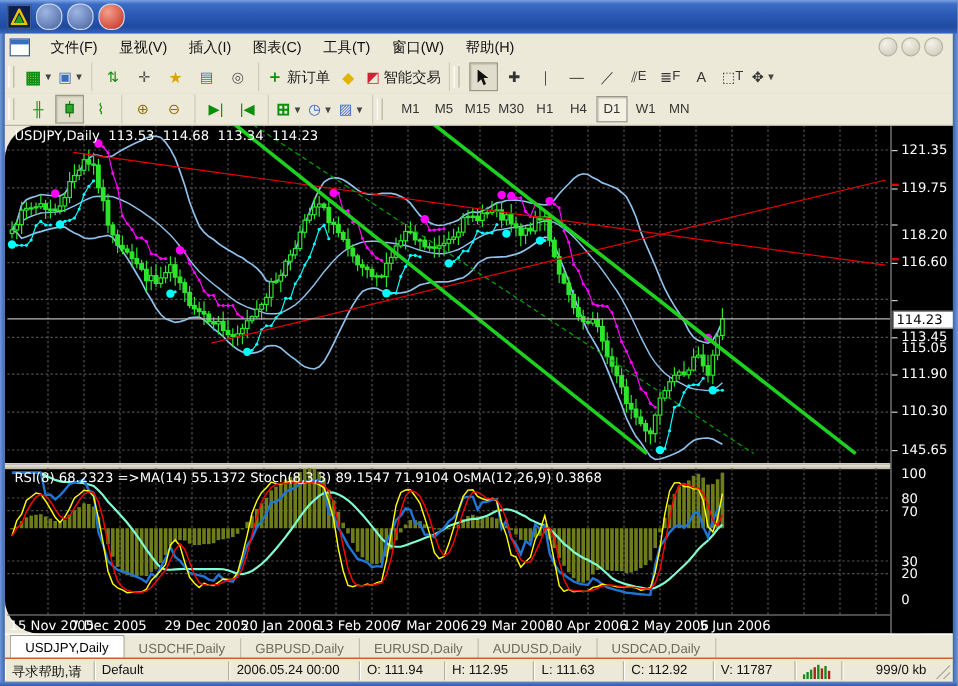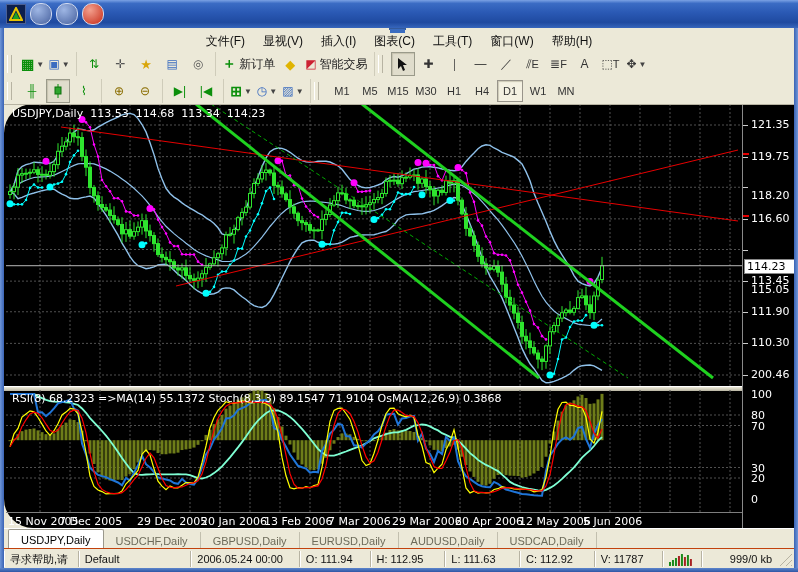--- a/index.html
+++ b/index.html
@@ -15,21 +15,21 @@
     display:flex;align-items:center;z-index:60;}
   #app-icon{width:18px;height:18px;margin:0 4px 0 6px;background:#0d1f4d;border:1px solid #4b5f94;
     display:flex;align-items:center;justify-content:center;}
   #win-title{flex:1;text-align:center;color:#fff;font-weight:bold;font-size:12px;
     text-shadow:1px 1px 1px #123;white-space:nowrap;overflow:hidden;}
   .winbtn{width:20px;height:20px;border-radius:10px;margin-right:4px;border:1px solid #cfd9ef;
     background:radial-gradient(circle at 35% 30%,#9eb6e4,#47619e);}
   .winbtn.close{background:radial-gradient(circle at 35% 30%,#f3a08e,#c62b18);}
   
   #menubar{position:absolute;left:4px;top:28px;width:790px;height:22px;background:#ece9d8;
-    border-bottom:1px solid #d8d4c0;display:flex;align-items:center;z-index:40;flex-direction:column;}
+    border-bottom:1px solid #d8d4c0;display:flex;align-items:center;z-index:40;}
   #chart-win-icon{width:15px;height:13px;margin:0 8px 0 4px;background:#fff;border:1px solid #345a9c;position:relative;}
   #chart-win-icon::before{content:"";position:absolute;left:0;top:0;right:0;height:4px;background:#3a6cc0;}
   .menu-item{padding:3px 9px;font-size:12px;color:#111;cursor:default;}
   .mdi-btns{margin-left:auto;margin-right:8px;display:flex;gap:3px;}
   .mdi-btn{width:14px;height:14px;border-radius:8px;border:1px solid #b7b3a2;
     background:radial-gradient(circle at 35% 30%,#f4f2e8,#c9c5b4);}
   
   .toolbar{position:absolute;left:4px;width:790px;background:#ece9d8;display:flex;align-items:center;z-index:40;}
   #toolbar1{top:50px;height:28px;border-bottom:1px solid #d8d4c0;}
   #toolbar2{top:78px;height:26px;border-bottom:1px solid #b7b3a2;}
@@ -960,21 +960,21 @@
         <span class="ptick" style="top: 107.874px;">116.60</span>
         <span class="ptick-dash" style="top: 145.506px;"></span>
         <span class="ptick" style="top: 138.506px; margin-top: 40px;">115.05</span>
         <span class="ptick-dash" style="top: 177.126px;"></span>
         <span class="ptick" style="top: 170.126px;">113.45</span>
         <span class="ptick-dash" style="top: 207.759px;"></span>
         <span class="ptick" style="top: 200.759px;">111.90</span>
         <span class="ptick-dash" style="top: 239.379px;"></span>
         <span class="ptick" style="top: 232.379px;">110.30</span>
         <span class="ptick-dash" style="top: 271px;"></span>
-        <span class="ptick" style="top: 264px;">200.46</span>
+        <span class="ptick" style="top: 264px;">145.65</span>
         <span class="ptick-red" style="top: 48.6206px;"></span>
         <span class="ptick-red" style="top: 110.874px;"></span>
         <span id="cur-price" style="top: 154.711px;">114.23</span>
         <span class="ptick" style="top: 284px;">100</span>
         <span class="ptick" style="top: 305px;">80</span>
         <span class="ptick" style="top: 315.5px;">70</span>
         <span class="ptick" style="top: 357.5px;">30</span>
         <span class="ptick" style="top: 368px;">20</span>
         <span class="ptick" style="top: 389px;">0</span>
       </div>

